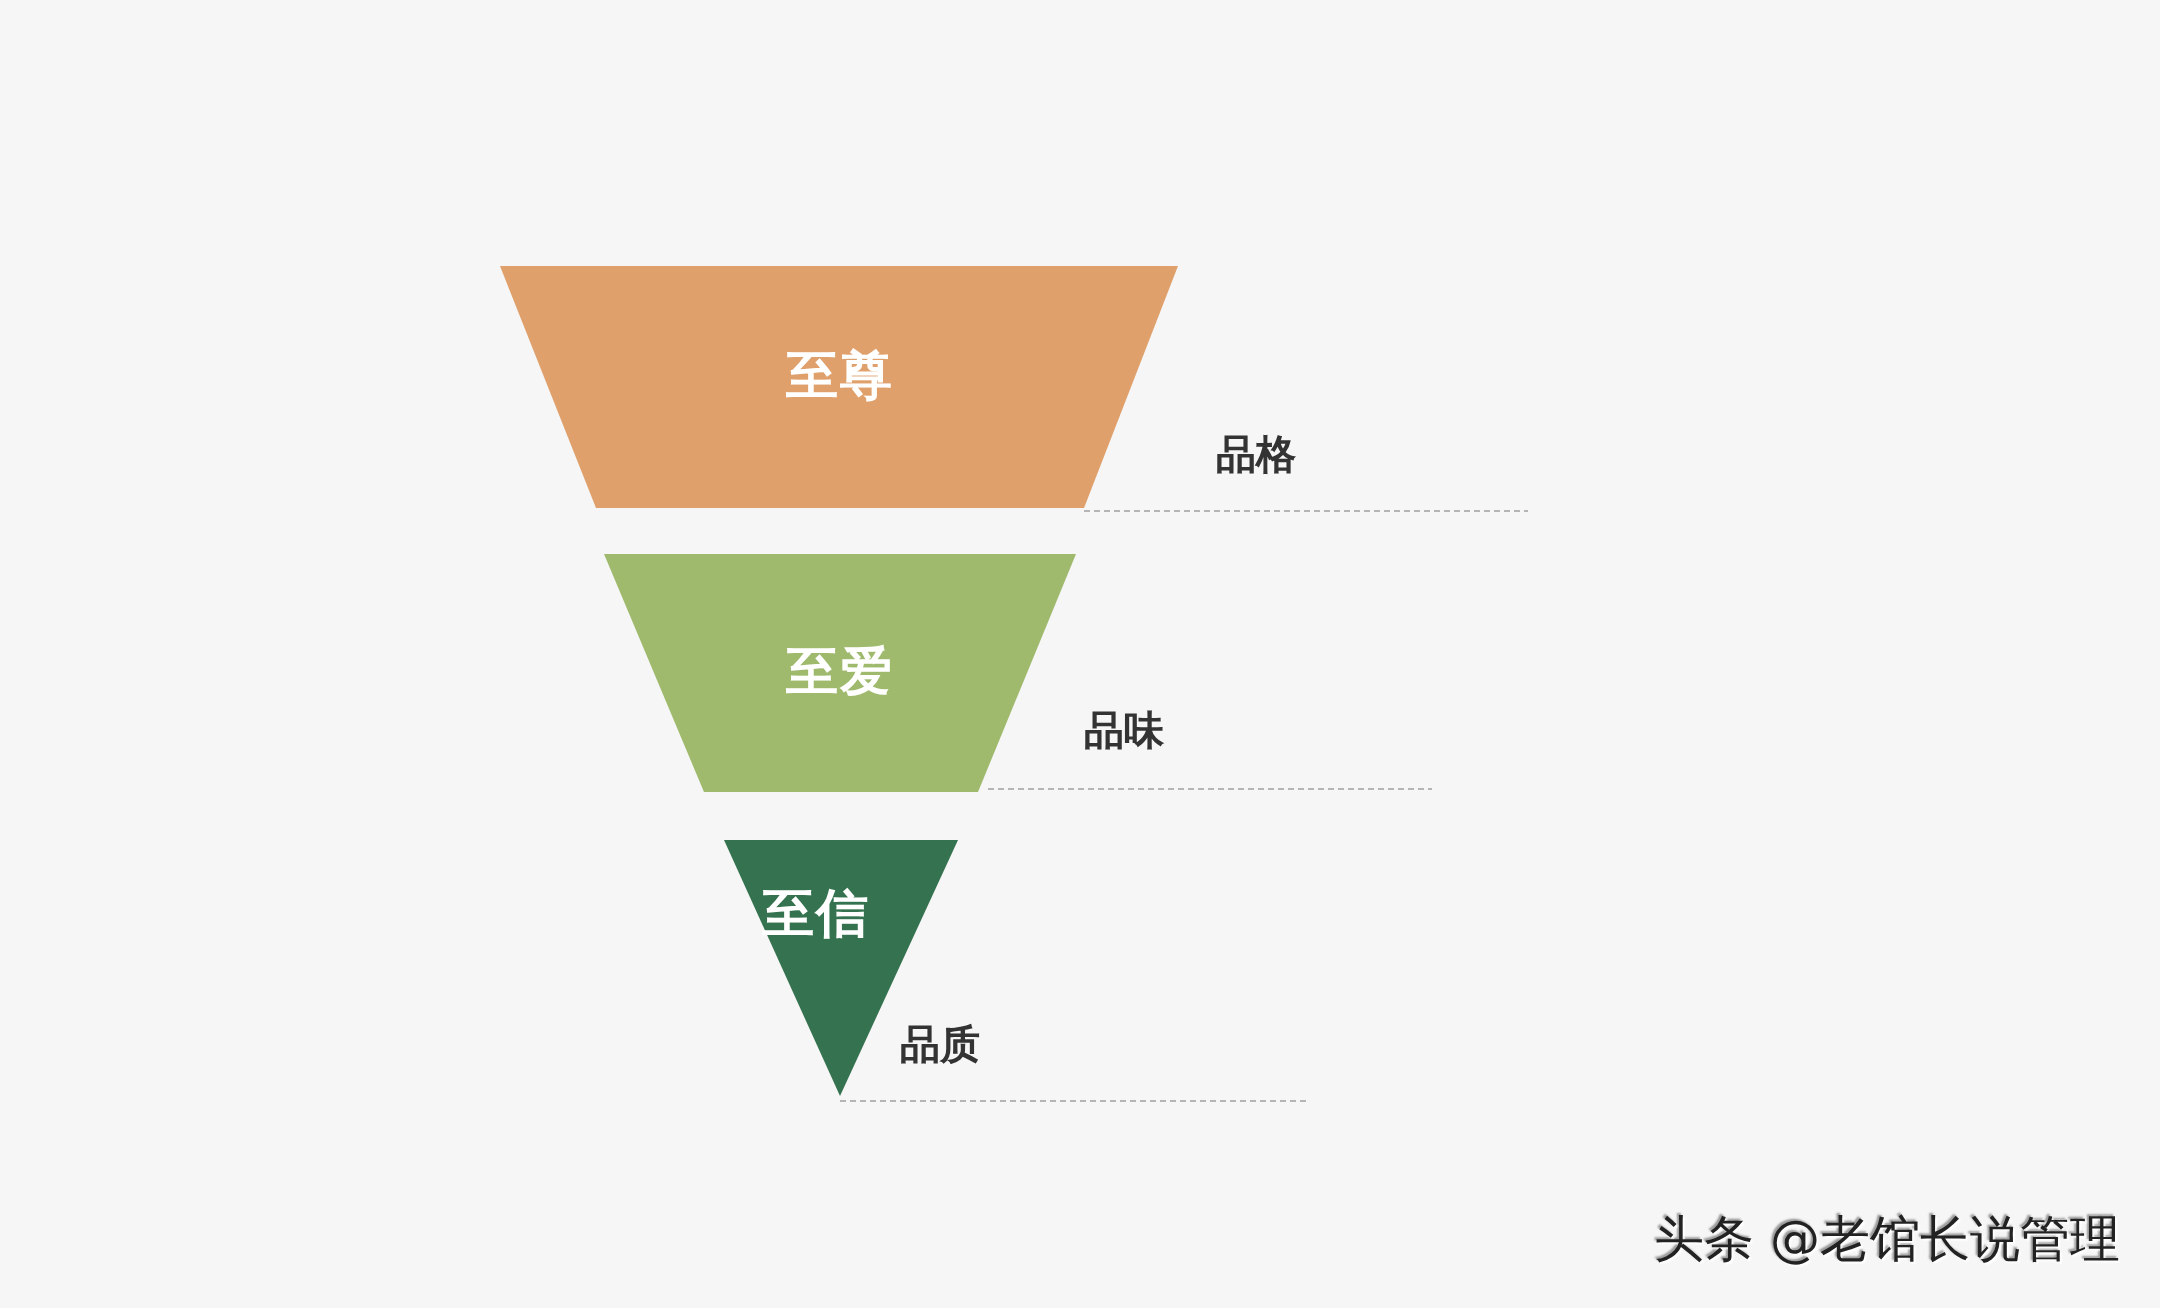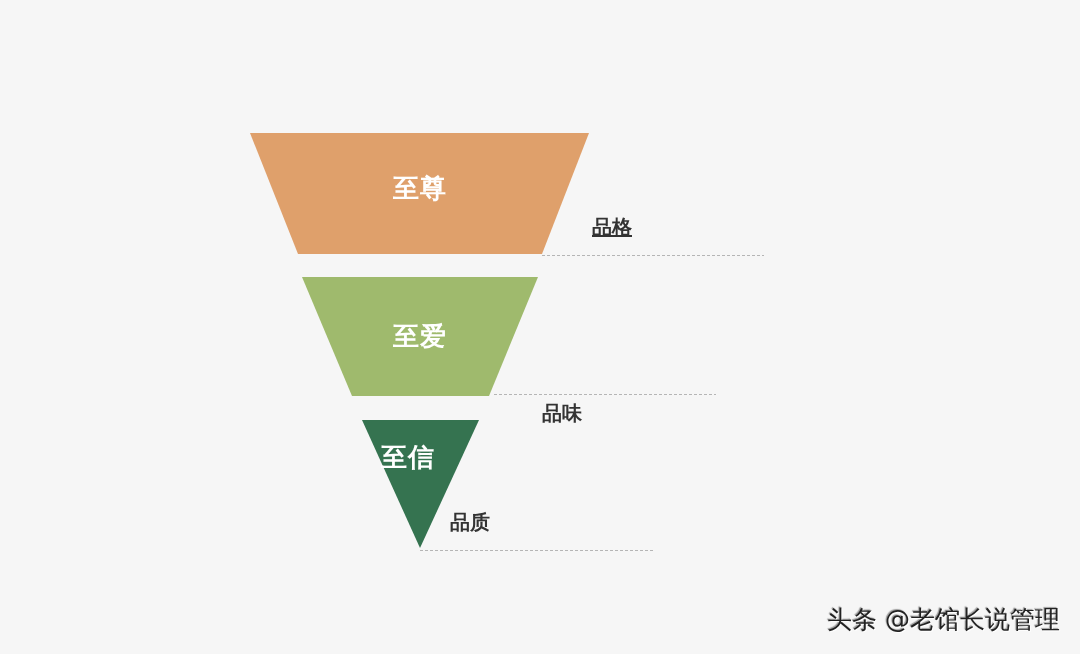--- a/index.html
+++ b/index.html
@@ -20,17 +20,17 @@
   <line x1="494" y1="394.5" x2="716" y2="394.5" stroke="#b5b5b5" stroke-width="1" stroke-dasharray="3,2"></line>
 
   <polygon points="362,420 479,420 420,548" fill="#357350"></polygon>
   <line x1="420" y1="550.5" x2="653" y2="550.5" stroke="#b5b5b5" stroke-width="1" stroke-dasharray="3,2"></line>
 </svg>
 
 <div class="tier-label" style="left:420px;top:188px;">至尊</div>
 <div class="tier-label" style="left:420px;top:336px;text-align:right;">至爱</div>
 <div class="tier-label" style="left:408px;top:457px;">至信</div>
 
-<div class="side-label" style="left:592px;top:214px;text-decoration:underline;">品格</div>
-<div class="side-label" style="left:542px;top:352px;margin-top:48px;">品味</div>
+<div class="side-label" style="left:608px;top:214px;">品格</div>
+<div class="side-label" style="left:542px;top:352px;">品味</div>
 <div class="side-label" style="left:450px;top:509px;">品质</div>
 
 <div class="watermark">头条 @老馆长说管理</div>
 
 </body></html>

